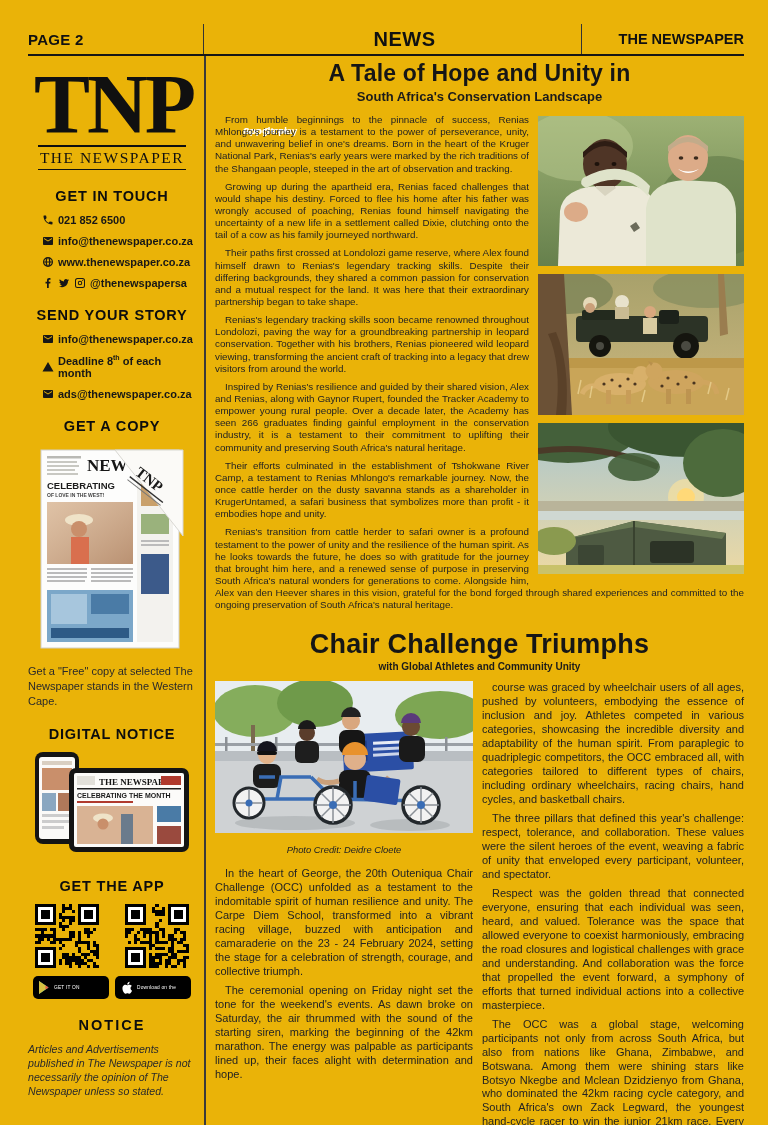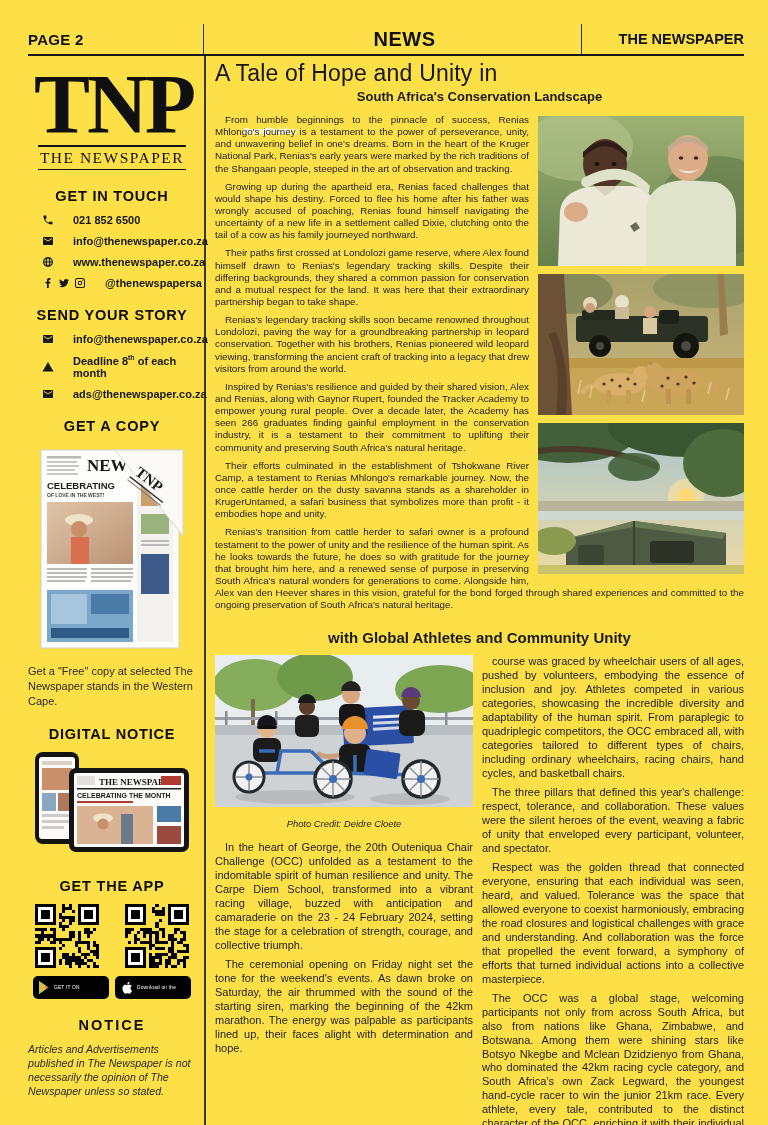--- a/index.html
+++ b/index.html
@@ -1,18 +1,18 @@
 <!DOCTYPE html>
 <html><head>
 <meta charset="utf-8">
 <style>
   * { margin:0; padding:0; box-sizing:border-box; }
   html,body { background:#fff; }
   body { font-family:"Liberation Sans", sans-serif; color:#222; }
-  .page { position:relative; width:768px; height:1125px; background:#fde047; overflow:hidden; }
+  .page { position:relative; width:768px; height:1125px; background:#eab308; overflow:hidden; }
 
   
   .masthead { position:absolute; left:28px; top:24px; width:716px; height:32px;
               border-bottom:2px solid #161616; display:flex; align-items:center; }
   .h-cell { font-weight:bold; color:#111; }
   .h-left   { width:175px; font-size:15px; letter-spacing:.3px; }
   .h-center { flex:1; text-align:center; font-size:20px; letter-spacing:.5px;
               border-left:1.5px solid #333; border-right:1.5px solid #333; align-self:stretch;
               display:flex; align-items:center; justify-content:center;padding-left:24px; }
   .h-right  { width:162px; text-align:right; font-size:14.5px; }
@@ -22,51 +22,51 @@
   
   .sidebar { position:absolute; left:28px; top:66px; width:168px; }
   .sb-h { text-align:center; font-weight:bold; color:#0d0d0d; font-size:14.5px; letter-spacing:.8px; margin:18px 0 10px; }
   .logo { text-align:center; padding:0 6px; }
   .logo-monogram { font-family:"Liberation Serif", serif; font-weight:bold; font-size:84px; line-height:.92;
                    letter-spacing:-3px; color:#101010; }
   .logo-rule { border-top:2px solid #101010; margin:2px 4px 1px; }
   .logo-name { font-family:"Liberation Serif", serif; font-size:15.5px; letter-spacing:1.5px; color:#101010;
                border-bottom:1.5px solid #101010; padding:1px 0 2px; margin:0 4px; }
   .rows { padding-left:14px; }
-  .row { display:flex; align-items:center; gap:19px; font-weight:bold; font-size:11px; color:#171717; margin-bottom:9px; }
+  .row { display:flex; align-items:center; gap:4px; font-weight:bold; font-size:11px; color:#171717; margin-bottom:9px; }
   .row svg { flex:0 0 auto; }
   .ico { width:12px; height:12px; fill:#171717; }
   .social-icons { display:flex; gap:4px; align-items:center; }
   sup { font-size:7px; }
   .copy-caption { font-size:11px; color:#2a2a2a; line-height:1.35; margin-top:10px; }
   .notice-text { font-size:10.6px; font-style:italic; color:#2a2a2a; line-height:1.32; }
   .mock { display:block; margin:4px auto 0; }
   .qr-row { display:flex; justify-content:space-between; padding:0 7px; margin-top:4px; }
   .qr-box { width:64px; height:64px; }
   .badge-row { display:flex; justify-content:space-between; padding:0 5px; margin-top:8px; }
   .badge { width:76px; height:23px; background:#000; border-radius:5px; color:#fff;
            display:flex; align-items:center; gap:4px; padding:0 6px; }
   .badge .txt { display:flex; flex-direction:column; line-height:1; }
   .badge .top { font-size:4.8px; letter-spacing:.2px; }
   .badge .main { font-size:9.5px; font-weight:bold; }
 
   
   .main { position:absolute; left:215px; top:60px; width:529px; }
-  .a-title { text-align:left; font-weight:normal; color:#161616; }
+  .a-title { text-align:center; font-weight:bold; color:#161616; }
   #a1-title { font-size:23px; letter-spacing:.2px; }
   #a1-sub   { text-align:center; font-weight:bold; font-size:13px; color:#1b1b1b; margin:2px 0 10px; }
   .a1-body { overflow:hidden; }
   .a1-body p, .col p { text-align:justify; text-indent:10px; }
   .a1-body p { font-size:9.8px; line-height:1.24; margin-bottom:6px; color:#232323; }
   .photo-stack { float:right; width:206px; margin:2px 0 6px 9px; display:flex; flex-direction:column; gap:8px; }
   .photo-stack figure, .a2-photo figure { line-height:0; }
 
   .article2 { margin-top:12px; }
   #a2-title { font-size:27px; letter-spacing:.2px; }
-  #a2-sub { text-align:center; font-weight:bold; font-size:15px; color:#1b1b1b; margin:1px 0 9px; }
+  #a2-sub { text-align:center; font-weight:bold; font-size:10px; color:#1b1b1b; margin:1px 0 9px; }
   .cols { display:flex; gap:9px; }
   .col-left { width:258px; }
   .col-right { flex:1; }
   .col p { font-size:11px; line-height:1.27; margin-bottom:5px; color:#232323; }
   .photo-caption { text-align:center !important; text-indent:0 !important; font-style:italic;
                    font-size:9.4px !important; color:#333; margin:7px 0 11px !important; }
 </style>
 </head>
 <body>
 
@@ -647,20 +647,21 @@
         <p>Growing up during the apartheid era, Renias faced challenges that would shape his destiny. Forced to flee his home after his father was wrongly accused of poaching, Renias found himself navigating the uncertainty of a new life in a settlement called Dixie, clutching onto the tail of a cow as his family journeyed northward.</p>
         <p>Their paths first crossed at Londolozi game reserve, where Alex found himself drawn to Renias's legendary tracking skills. Despite their differing backgrounds, they shared a common passion for conservation and a mutual respect for the land. It was here that their extraordinary partnership began to take shape.</p>
         <p>Renias's legendary tracking skills soon became renowned throughout Londolozi, paving the way for a groundbreaking partnership in leopard conservation. Together with his brothers, Renias pioneered wild leopard viewing, transforming the ancient craft of tracking into a legacy that drew visitors from around the world.</p>
         <p>Inspired by Renias's resilience and guided by their shared vision, Alex and Renias, along with Gaynor Rupert, founded the Tracker Academy to empower young rural people. Over a decade later, the Academy has seen 266 graduates finding gainful employment in the conservation industry, it is a testament to their commitment to uplifting their community and preserving South Africa's natural heritage.</p>
         <p>Their efforts culminated in the establishment of Tshokwane River Camp, a testament to Renias Mhlongo's remarkable journey. Now, the once cattle herder on the dusty savanna stands as a shareholder in KrugerUntamed, a safari business that symbolizes more than profit - it embodies hope and unity.</p>
         <p>Renias's transition from cattle herder to safari owner is a profound testament to the power of unity and the resilience of the human spirit. As he looks towards the future, he does so with gratitude for the journey that brought him here, and a renewed sense of purpose in preserving South Africa's natural wonders for generations to come. Alongside him, Alex van den Heever shares in this vision, grateful for the bond forged through shared experiences and committed to the ongoing preservation of South Africa's natural heritage.</p>
       </div>
     </section>
 
     <section class="article2">
+      <h1 class="a-title" id="a2-title">Chair Challenge Triumphs</h1>
       <h2 id="a2-sub">with Global Athletes and Community Unity</h2>
       <div class="cols">
         <div class="col col-left">
           <figure class="a2-photo">
             <svg width="258" height="152" viewBox="0 0 258 152">
               <rect width="258" height="152" fill="#e8edf0"></rect>
               <ellipse cx="40" cy="30" rx="42" ry="26" fill="#85ad5c"></ellipse>
               <ellipse cx="100" cy="22" rx="38" ry="24" fill="#6f9a4a"></ellipse>
               <ellipse cx="225" cy="34" rx="45" ry="24" fill="#7da653"></ellipse>
               <rect x="36" y="44" width="4" height="26" fill="#7a6a4f"></rect>

